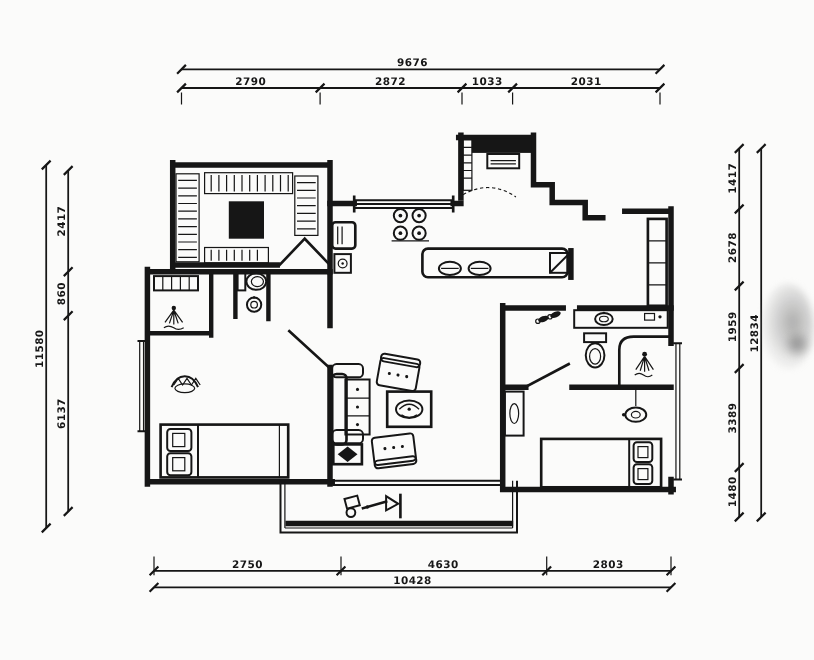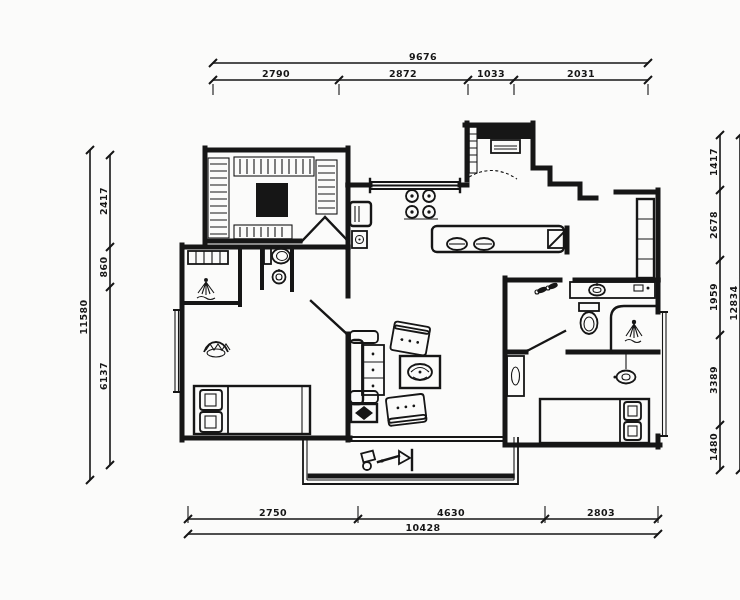--- a/index.html
+++ b/index.html
@@ -1,19 +1,19 @@
 <!DOCTYPE html>
 <html style="--ink: #161616; --paper: #fbfbfa;"><head>
 <meta charset="utf-8">
 <style>
   :root { --ink:#161616; --paper:#fbfbfa; }
   html,body { margin:0; padding:0; }
   body { width:740px; height:600px; background:var(--paper); overflow:hidden;
          font-family:"DejaVu Sans", sans-serif; position:relative; }
-  .canvas { position:absolute; inset:0;margin-left:48px; }
+  .canvas { position:absolute; inset:0; }
   svg { color:var(--ink); }
   .w5 { stroke:currentColor; stroke-width:5; fill:none; stroke-linecap:square; }
   .w4 { stroke:currentColor; stroke-width:4; fill:none; stroke-linecap:square; }
   .w25{ stroke:currentColor; stroke-width:2.4; fill:none; stroke-linecap:square; }
   .w2 { stroke:currentColor; stroke-width:1.8; fill:none; }
   .w1 { stroke:currentColor; stroke-width:1.1; fill:none; }
   .dimline { stroke:currentColor; stroke-width:1.6; fill:none; }
   .tick { stroke:currentColor; stroke-width:2; fill:none; }
   .dim { font:700 9.5px "DejaVu Sans", sans-serif; fill:currentColor; letter-spacing:.4px; }
   .fill { fill:currentColor; stroke:none; }

